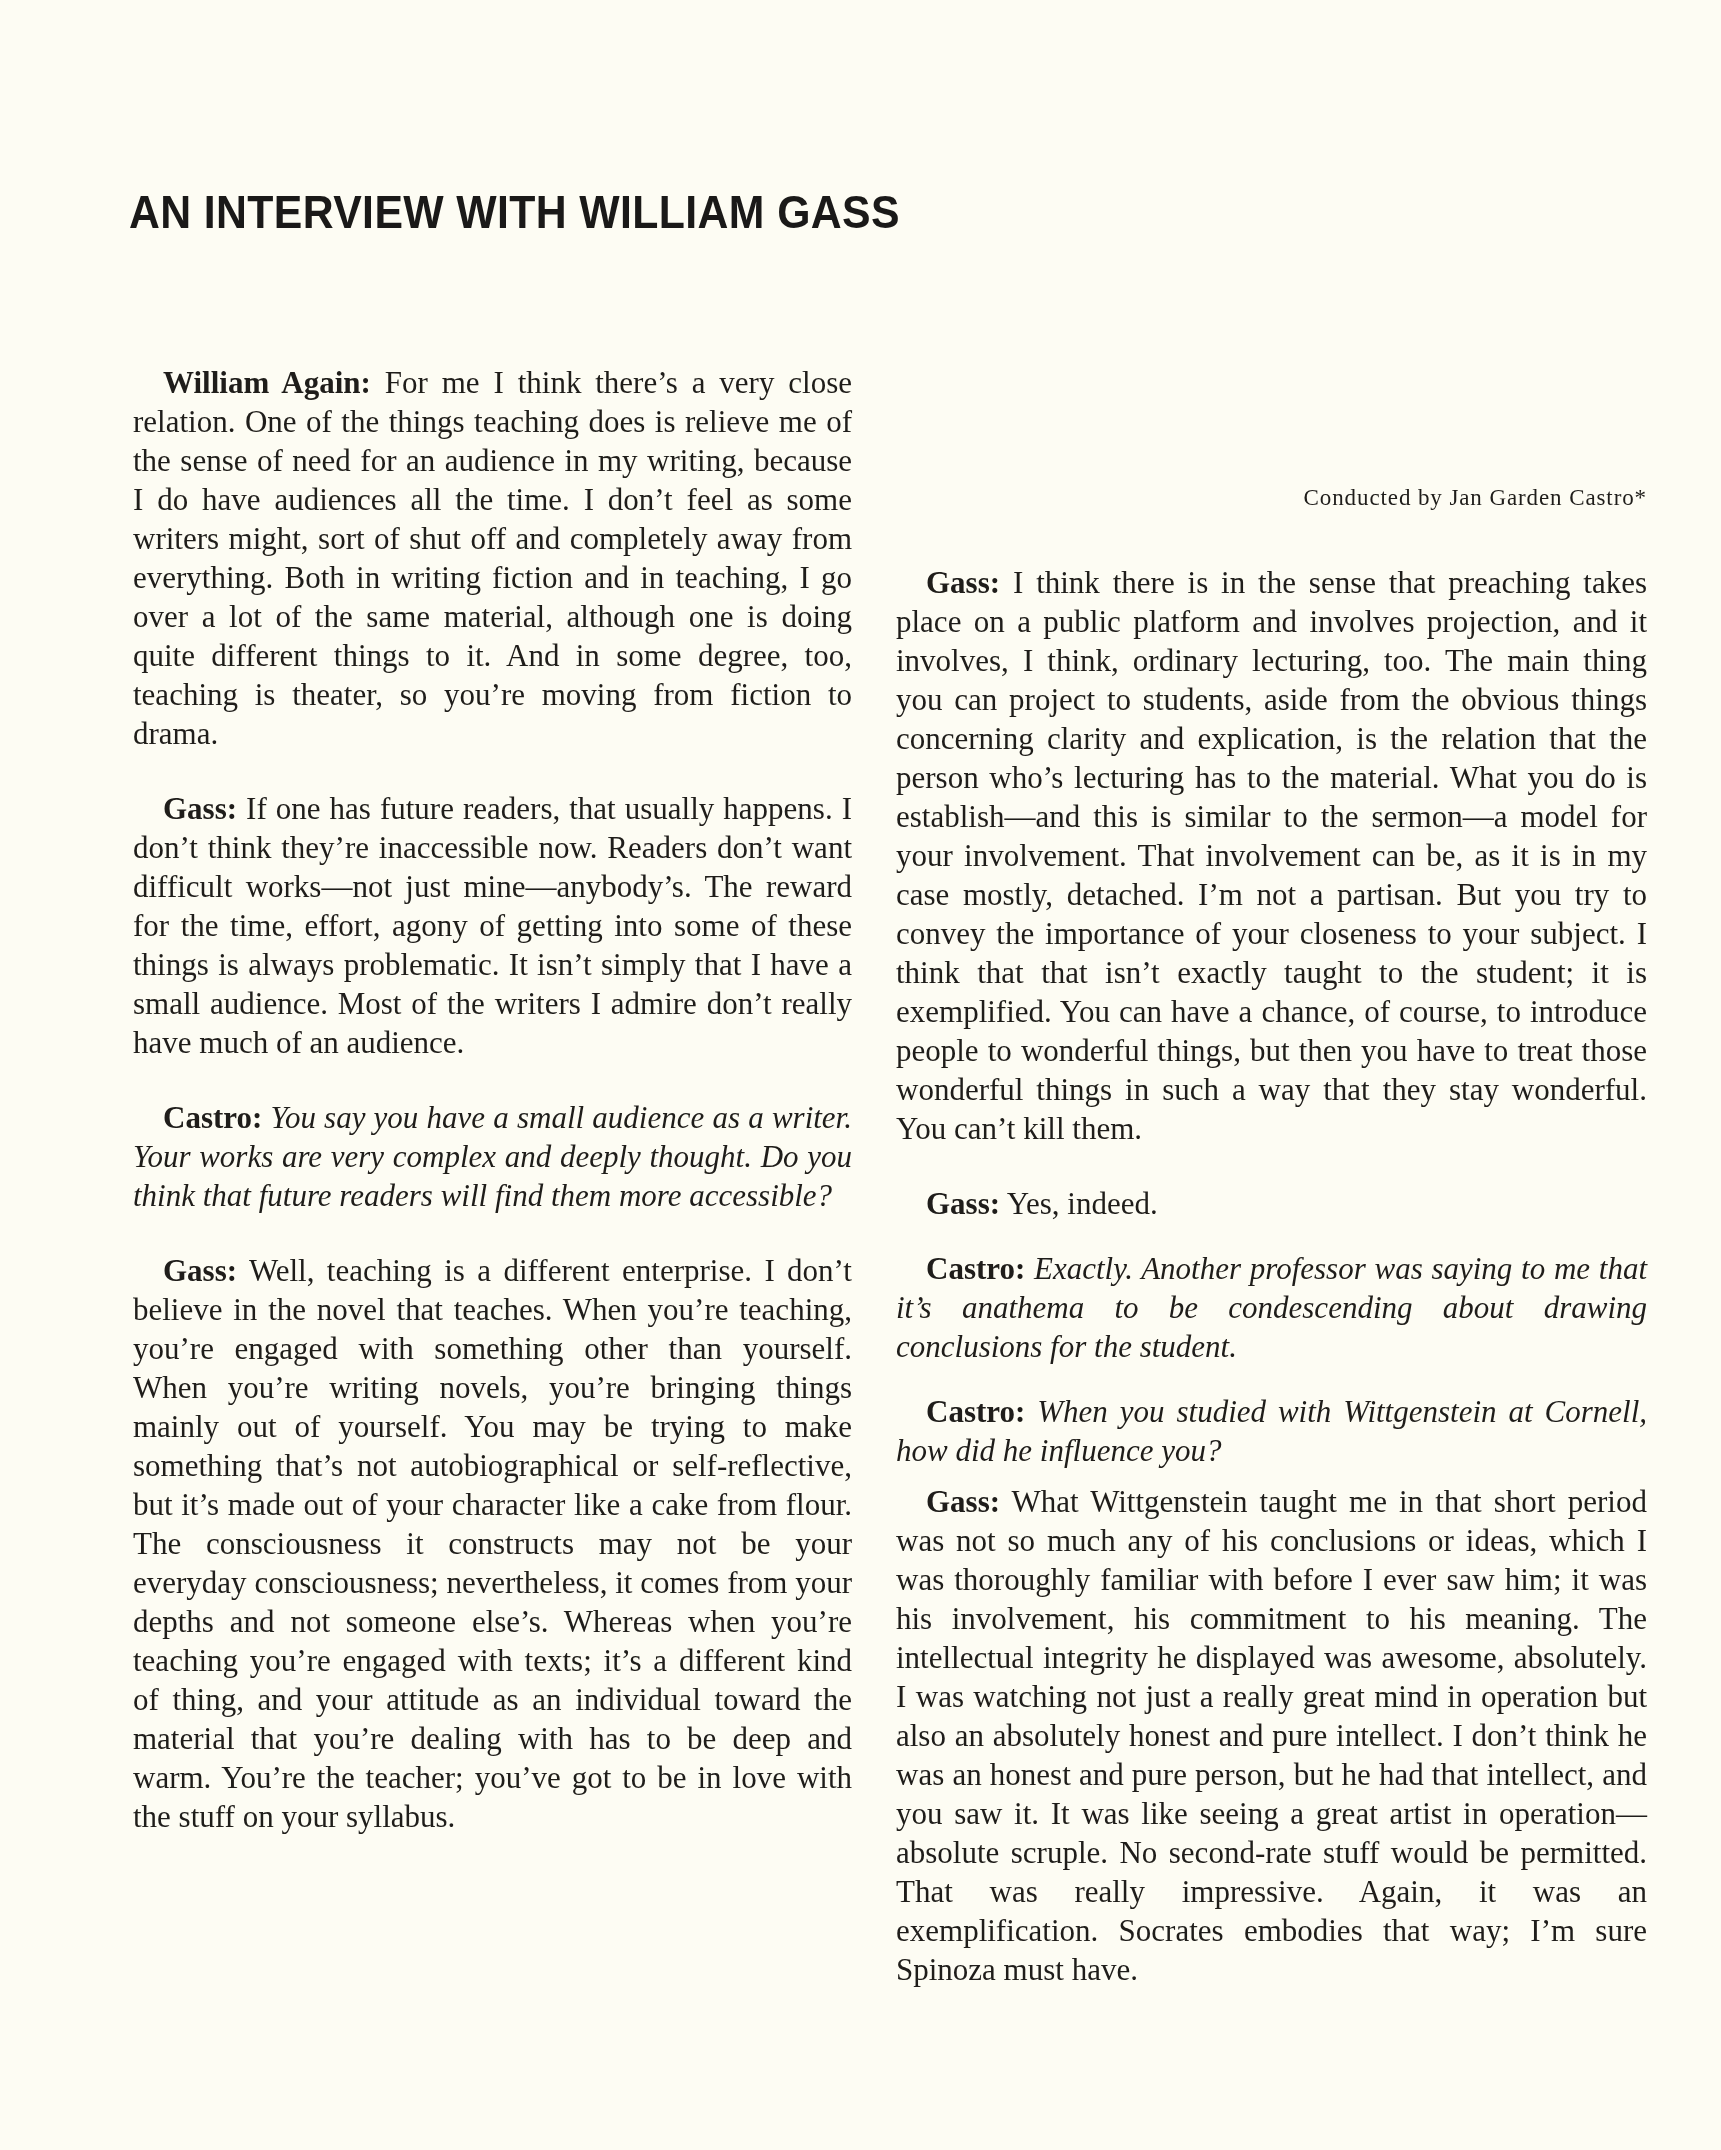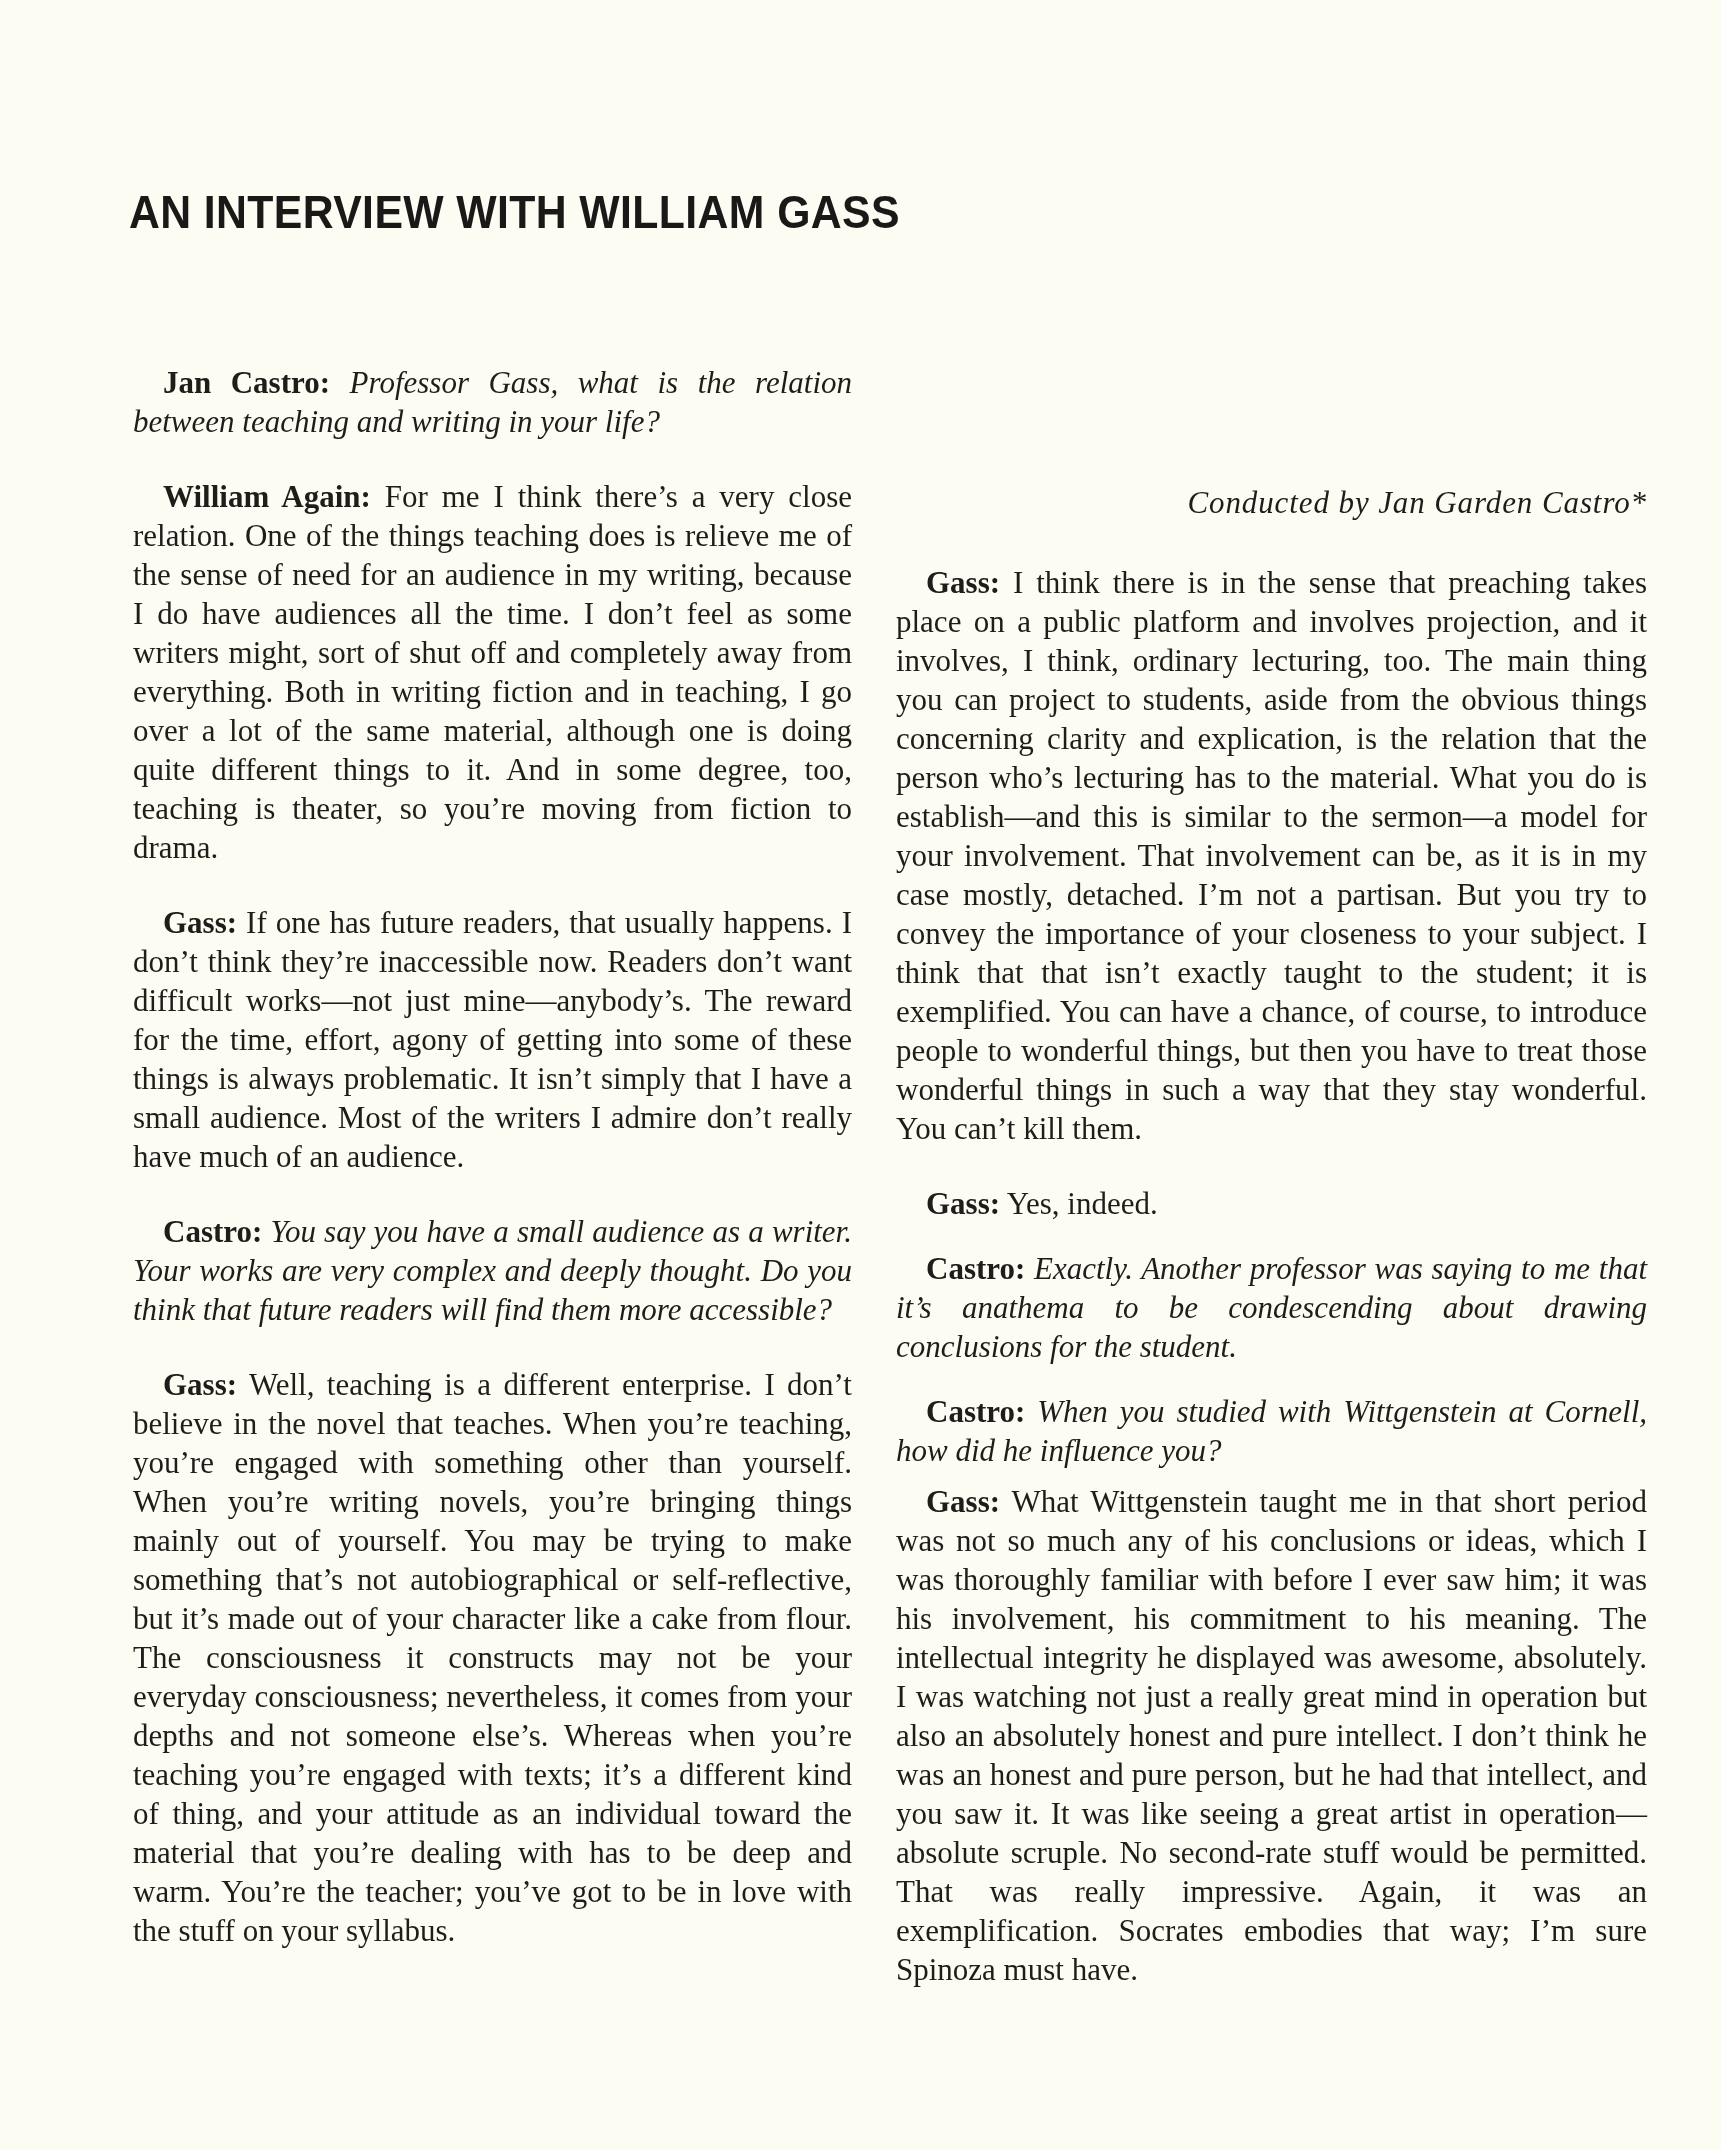--- a/index.html
+++ b/index.html
@@ -29,40 +29,35 @@
     line-height: 39px;
     text-align: justify;
     hyphens: manual;
   }
   .col-left { left: 133px; top: 363px; width: 719px; }
   .col-right { left: 896px; top: 486px; width: 751px; }
   .byline {
     position: absolute;
     left: 896px; top: 485px; width: 751px;
     font-family: "Liberation Serif", serif;
-    font-style: italic;
-    font-size: 31px;
+    font-size: 23px;
     text-align: right;
     letter-spacing: 0.9px;
   }
   .para { margin: 0 0 36px 0; text-indent: 0; }
   .para .speaker { font-weight: bold; padding-left: 0; }
   .q { font-style: italic; }
   .ind { display: inline-block; width: 0; }
 </style>
 </head>
 <body>
 
 <h1 class="title">AN INTERVIEW WITH WILLIAM GASS</h1>
 
 <div class="col col-left">
-  <p class="para" style="padding-left:0">
-    <span class="ind" style="width:30px"></span><span class="speaker">Jan Castro:</span>
-    <span class="q">Professor Gass, what is the relation between teaching and writing in your life?</span>
-  </p>
   <p class="para">
     <span class="ind" style="width:30px"></span><span class="speaker">William Again:</span>
     <span>For me I think there’s a very close relation. One of the things teaching does is relieve me of the sense of need for an audience in my writing, because I do have audiences all the time. I don’t feel as some writers might, sort of shut off and completely away from everything. Both in writing fiction and in teaching, I go over a lot of the same material, although one is doing quite different things to it. And in some degree, too, teaching is theater, so you’re moving from fiction to drama.</span>
   </p>
   <p class="para">
     <span class="ind" style="width:30px"></span><span class="speaker">Gass:</span>
     <span>If one has future readers, that usually happens. I don’t think they’re inaccessible now. Readers don’t want difficult works—not just mine—anybody’s. The reward for the time, effort, agony of getting into some of these things is always problematic. It isn’t simply that I have a small audience. Most of the writers I admire don’t really have much of an audience.</span>
   </p>
   <p class="para">
     <span class="ind" style="width:30px"></span><span class="speaker">Castro:</span>

